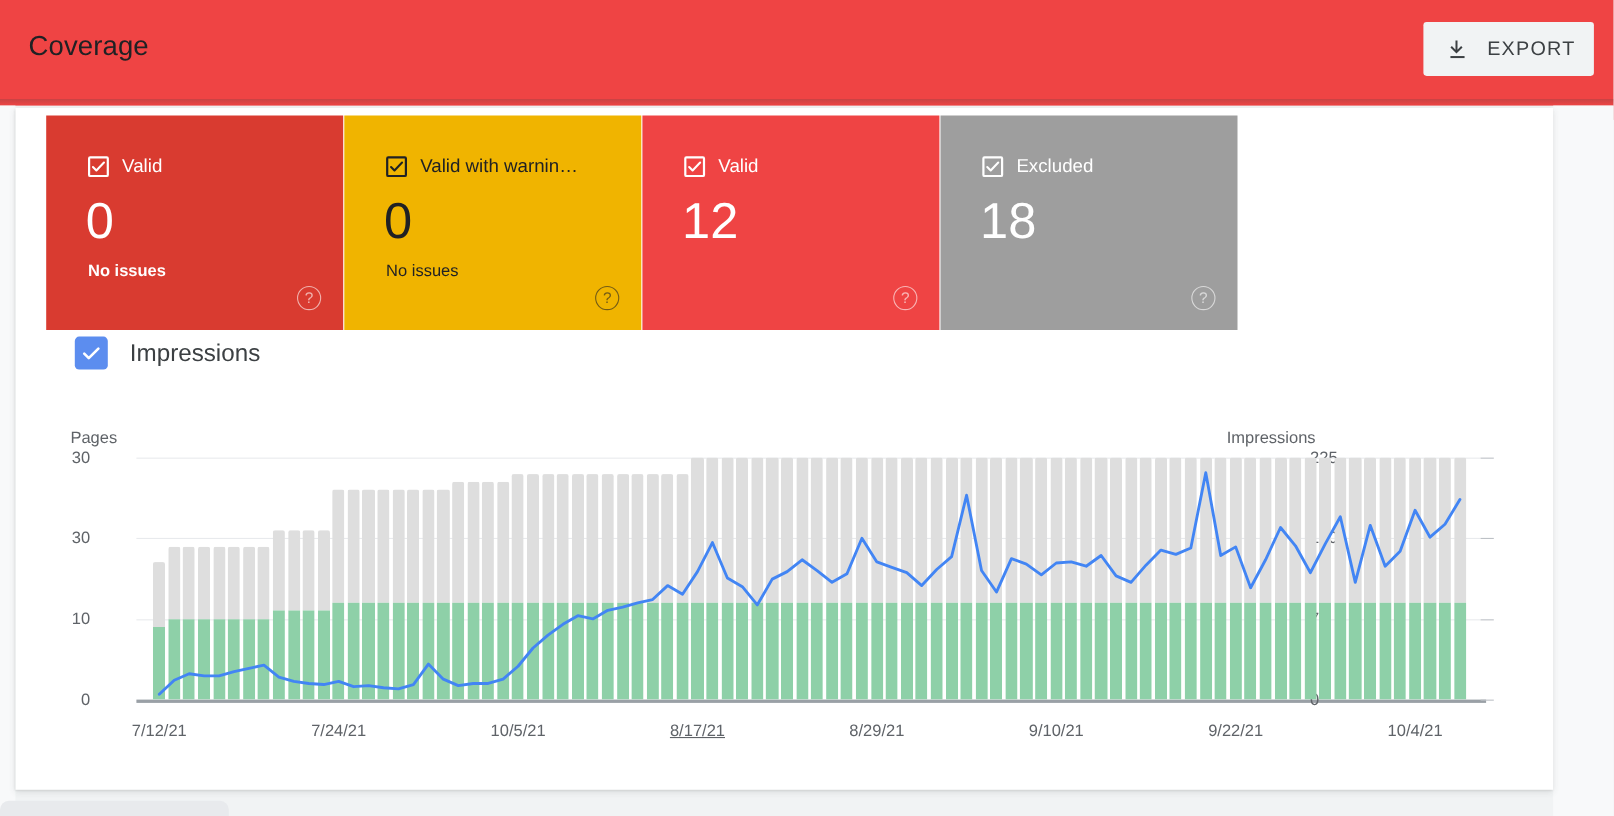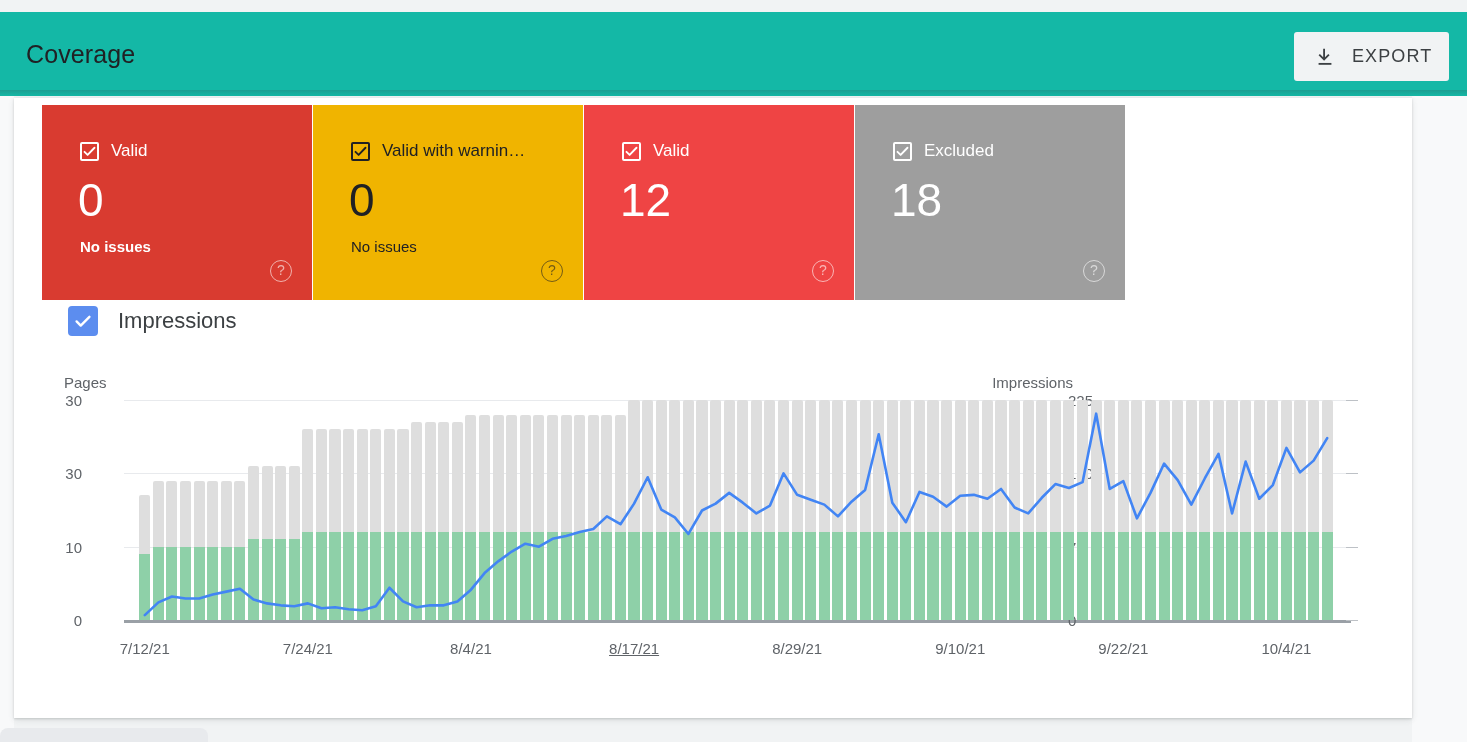--- a/index.html
+++ b/index.html
@@ -7,22 +7,21 @@
     width: 1467px; height: 742px;
     font-family: "Liberation Sans", sans-serif;
     background: #f1f3f4;
     overflow: hidden;
   }
   #root { position: relative; width: 1467px; height: 742px; }
 
   
   .header {
     position: absolute; left: 0; top: 0; width: 1467px; height: 109px;
-    background: #14b8a6;
-    margin-top: 12px;
+    background: #ef4444;
   }
   .header-title {
     position: absolute; left: 26px; top: 28px;
     font-size: 25px; color: #202124; letter-spacing: .1px;
   }
   .export-btn {
     position: absolute; right: 18px; top: 20px;
     width: 155px; height: 49px;
     background: #f1f3f4; border: none; border-radius: 3px;
     display: flex; align-items: center; gap: 16px;
@@ -91,21 +90,21 @@
     position: absolute; left: 54px; top: 208px;
     display: flex; align-items: center; gap: 20px; cursor: pointer;
   }
   .imp-box {
     width: 30px; height: 30px; border-radius: 4px;
     display: flex; align-items: center; justify-content: center;
   }
   .imp-label { font-size: 22px; color: #3c4043; }
 
   
-  .chart-wrap { position: absolute; left: 0; top: 250px; width: 1116px; height: 340px; }
+  .chart-wrap { position: absolute; left: 0; top: 266px; width: 1239px; height: 340px; }
   .axis-title {
     position: absolute; font-size: 15px; color: #5f6368; top: 26px;
   }
   .axis-title.left  { left: 50px; }
   .axis-title.right { right: 57px; }
   .ytick {
     position: absolute; font-size: 15px; color: #5f6368;
     width: 50px; text-align: right; transform: translateY(-50%);
   }
   .ytick.left  { left: 18px; }
@@ -603,21 +602,21 @@
             <div class="seg-grey" style="height: 60%;"></div>
             <div class="seg-green" style="height: 40%;"></div>
           </div>
         </div>
       <svg class="line-svg" id="lineSvg" viewBox="0 0 1196 220" preserveAspectRatio="none">
           <polyline points="6.80,215.11 20.39,202.40 33.98,196.53 47.57,198.49 61.16,198.49 74.75,194.58 88.34,191.64 101.93,188.71 115.52,199.47 129.11,203.38 142.70,205.33 156.30,206.31 169.89,203.38 183.48,208.27 197.07,207.29 210.66,209.24 224.25,210.22 237.84,206.31 251.43,187.73 265.02,201.42 278.61,207.29 292.20,205.33 305.80,205.33 319.39,201.42 332.98,189.69 346.57,173.07 360.16,161.33 373.75,151.56 387.34,143.73 400.93,146.67 414.52,138.84 428.11,135.91 441.70,132.00 455.30,129.07 468.89,116.36 482.48,124.18 496.07,103.64 509.66,77.24 523.25,109.51 536.84,117.33 550.43,133.96 564.02,110.49 577.61,103.64 591.20,92.89 604.80,102.67 618.39,113.42 631.98,105.60 645.57,73.33 659.16,94.84 672.75,99.73 686.34,104.62 699.93,116.36 713.52,101.69 727.11,89.96 740.70,34.22 754.30,102.67 767.89,122.22 781.48,91.91 795.07,96.80 808.66,106.58 822.25,95.82 835.84,94.84 849.43,98.76 863.02,88.98 876.61,107.56 890.20,113.42 903.80,97.78 917.39,84.09 930.98,88.00 944.57,82.13 958.16,13.69 971.75,88.98 985.34,81.16 998.93,118.31 1012.52,92.89 1026.11,63.56 1039.70,80.18 1053.30,104.62 1066.89,78.22 1080.48,53.78 1094.07,113.42 1107.66,61.60 1121.25,98.76 1134.84,85.07 1148.43,47.91 1162.02,72.36 1175.61,60.62 1189.20,38.13" fill="none" stroke="#4285f4" stroke-width="2.6" stroke-linejoin="round" stroke-linecap="round" vector-effect="non-scaling-stroke"></polyline>
         </svg>
       <div class="xlabels" id="xlabels">
           <div class="xlabel" style="left: 130.795px;">7/12/21</div>
           <div class="xlabel" style="left: 293.886px;">7/24/21</div>
-          <div class="xlabel" style="left: 456.977px;">8/4/21</div>
+          <div class="xlabel" style="left: 456.977px;">10/5/21</div>
           <div class="xlabel" style="left: 620.068px; text-decoration: underline;">8/17/21</div>
           <div class="xlabel" style="left: 783.159px;">8/29/21</div>
           <div class="xlabel" style="left: 946.25px;">9/10/21</div>
           <div class="xlabel" style="left: 1109.34px;">9/22/21</div>
           <div class="xlabel" style="left: 1272.43px;">10/4/21</div>
         </div>
     </div>
   </div>
 
   <div class="bottom-chip"></div>

